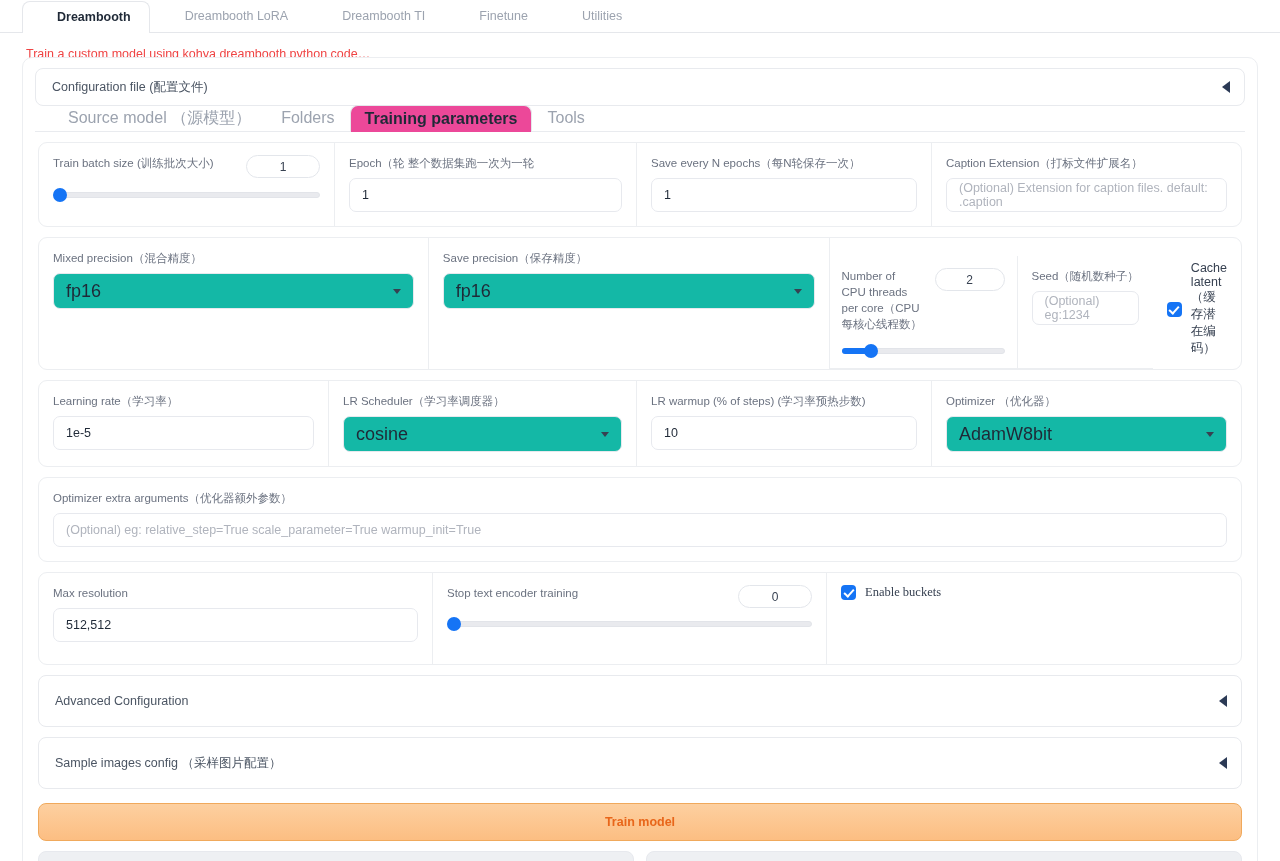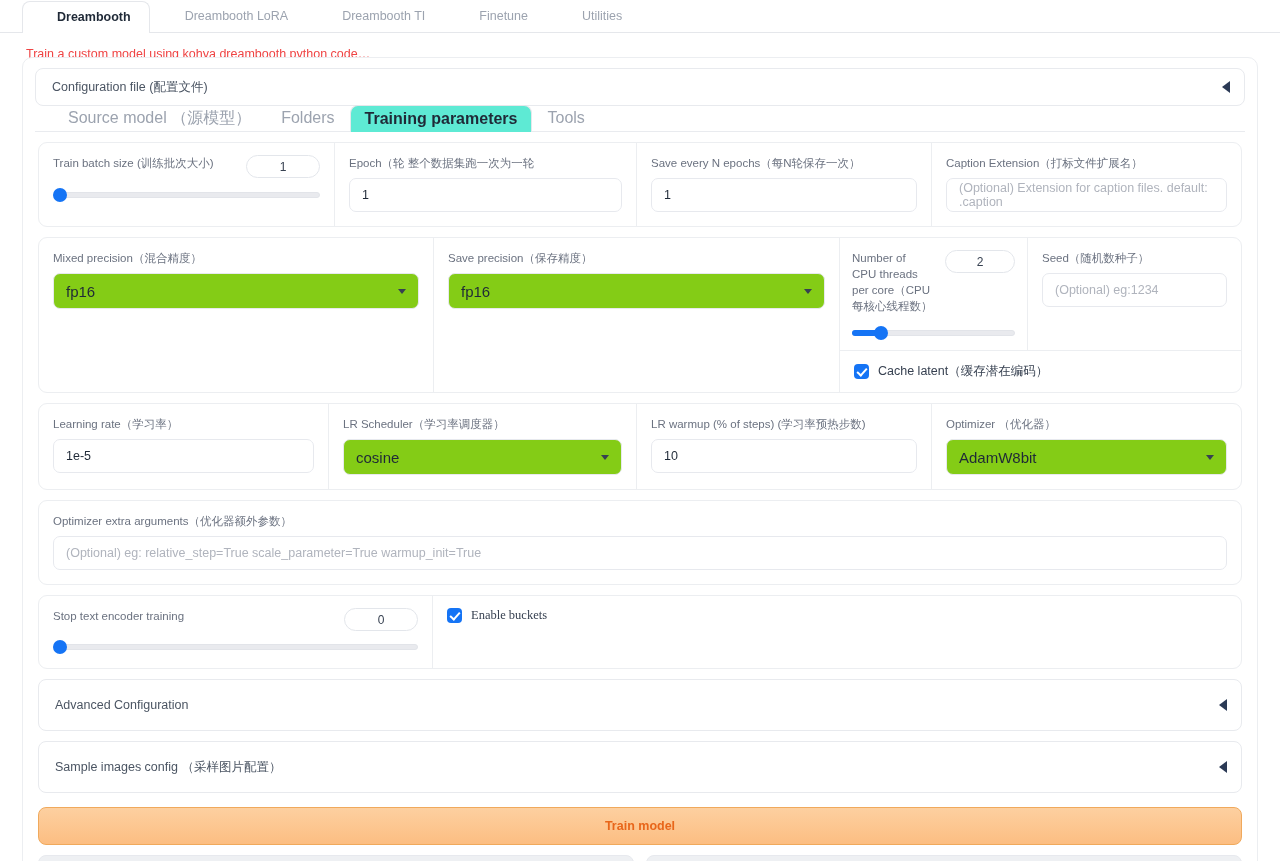--- a/index.html
+++ b/index.html
@@ -101,21 +101,21 @@
     border-bottom: none;
     border-radius: 8px 8px 0 0;
     line-height: 15px;
     cursor: pointer;
     white-space: nowrap;
     margin-top: 24px;
   }
   .subtab.active {
     color: #1f2937;
     font-weight: bold;
-    background: #5eead4;
+    background: #ec4899;
     border-color: #e5e7eb;
     position: relative;
     top: 1px;
   }
 
   
   .form-area { padding: 10px 3px 0 3px; }
 
   .row {
     display: flex;
@@ -153,27 +153,27 @@
     padding: 0 12px;
     font-size: 12.5px;
     color: #1f2937;
     width: 100%;
   }
   .textbox.placeholder { color: #b0b4bd; }
 
   .dropdown {
     border: 1px solid #e7e9ee;
     border-radius: 7px;
-    background: #84cc16;
+    background: #14b8a6;
     height: 36px;
     display: flex;
     align-items: center;
     justify-content: space-between;
     padding: 0 12px;
-    font-size: 15px;
+    font-size: 18px;
     color: #1f2937;
     width: 100%;
     cursor: pointer;
   }
   .caret {
     width: 0; height: 0;
     border-left: 4.5px solid transparent;
     border-right: 4.5px solid transparent;
     border-top: 5.5px solid #374151;
     margin-left: 8px;
@@ -357,21 +357,21 @@
         </div>
 
         <div class="cell" style="width:406px;padding-bottom:60px;">
           <span class="fld-label">Save precision（保存精度）</span>
           <div class="dropdown">
             <span>fp16</span>
             <span class="caret"></span>
           </div>
         </div>
 
-        <div style="flex:1;display:flex;flex-direction:column;">
+        <div style="flex:1;display:flex;flex-direction:row;align-items:flex-end;">
           <div style="display:flex;border-bottom:1px solid #eceef1;flex:1;">
 
             <div class="cell" style="width:188px;border-right:1px solid #eceef1;padding:12px 12px 10px 12px;">
               <div class="slider-head">
                 <span class="fld-label wrap" style="margin-bottom:0;max-width:98px;">Number of CPU threads per core（CPU每核心线程数）</span>
                 <span class="num-pill" style="min-width:70px;">2</span>
               </div>
               <div class="slider" style="margin-top:12px;">
                 <div class="track"></div>
                 <div class="fill" style="width:18%;"></div>
@@ -425,20 +425,24 @@
 
       <div class="row">
         <div class="cell" style="flex:1;">
           <span class="fld-label">Optimizer extra arguments（优化器额外参数）</span>
           <div class="textbox placeholder">(Optional) eg: relative_step=True scale_parameter=True warmup_init=True</div>
         </div>
       </div>
 
       <div class="row">
 
+        <div class="cell" style="width:394px;padding-bottom:22px;">
+          <span class="fld-label">Max resolution</span>
+          <div class="textbox">512,512</div>
+        </div>
 
         <div class="cell" style="width:394px;">
           <div class="slider-head">
             <span class="fld-label" style="margin-bottom:0;">Stop text encoder training</span>
             <span class="num-pill">0</span>
           </div>
           <div class="slider">
             <div class="track"></div>
             <div class="knob" style="left:7px;"></div>
           </div>

